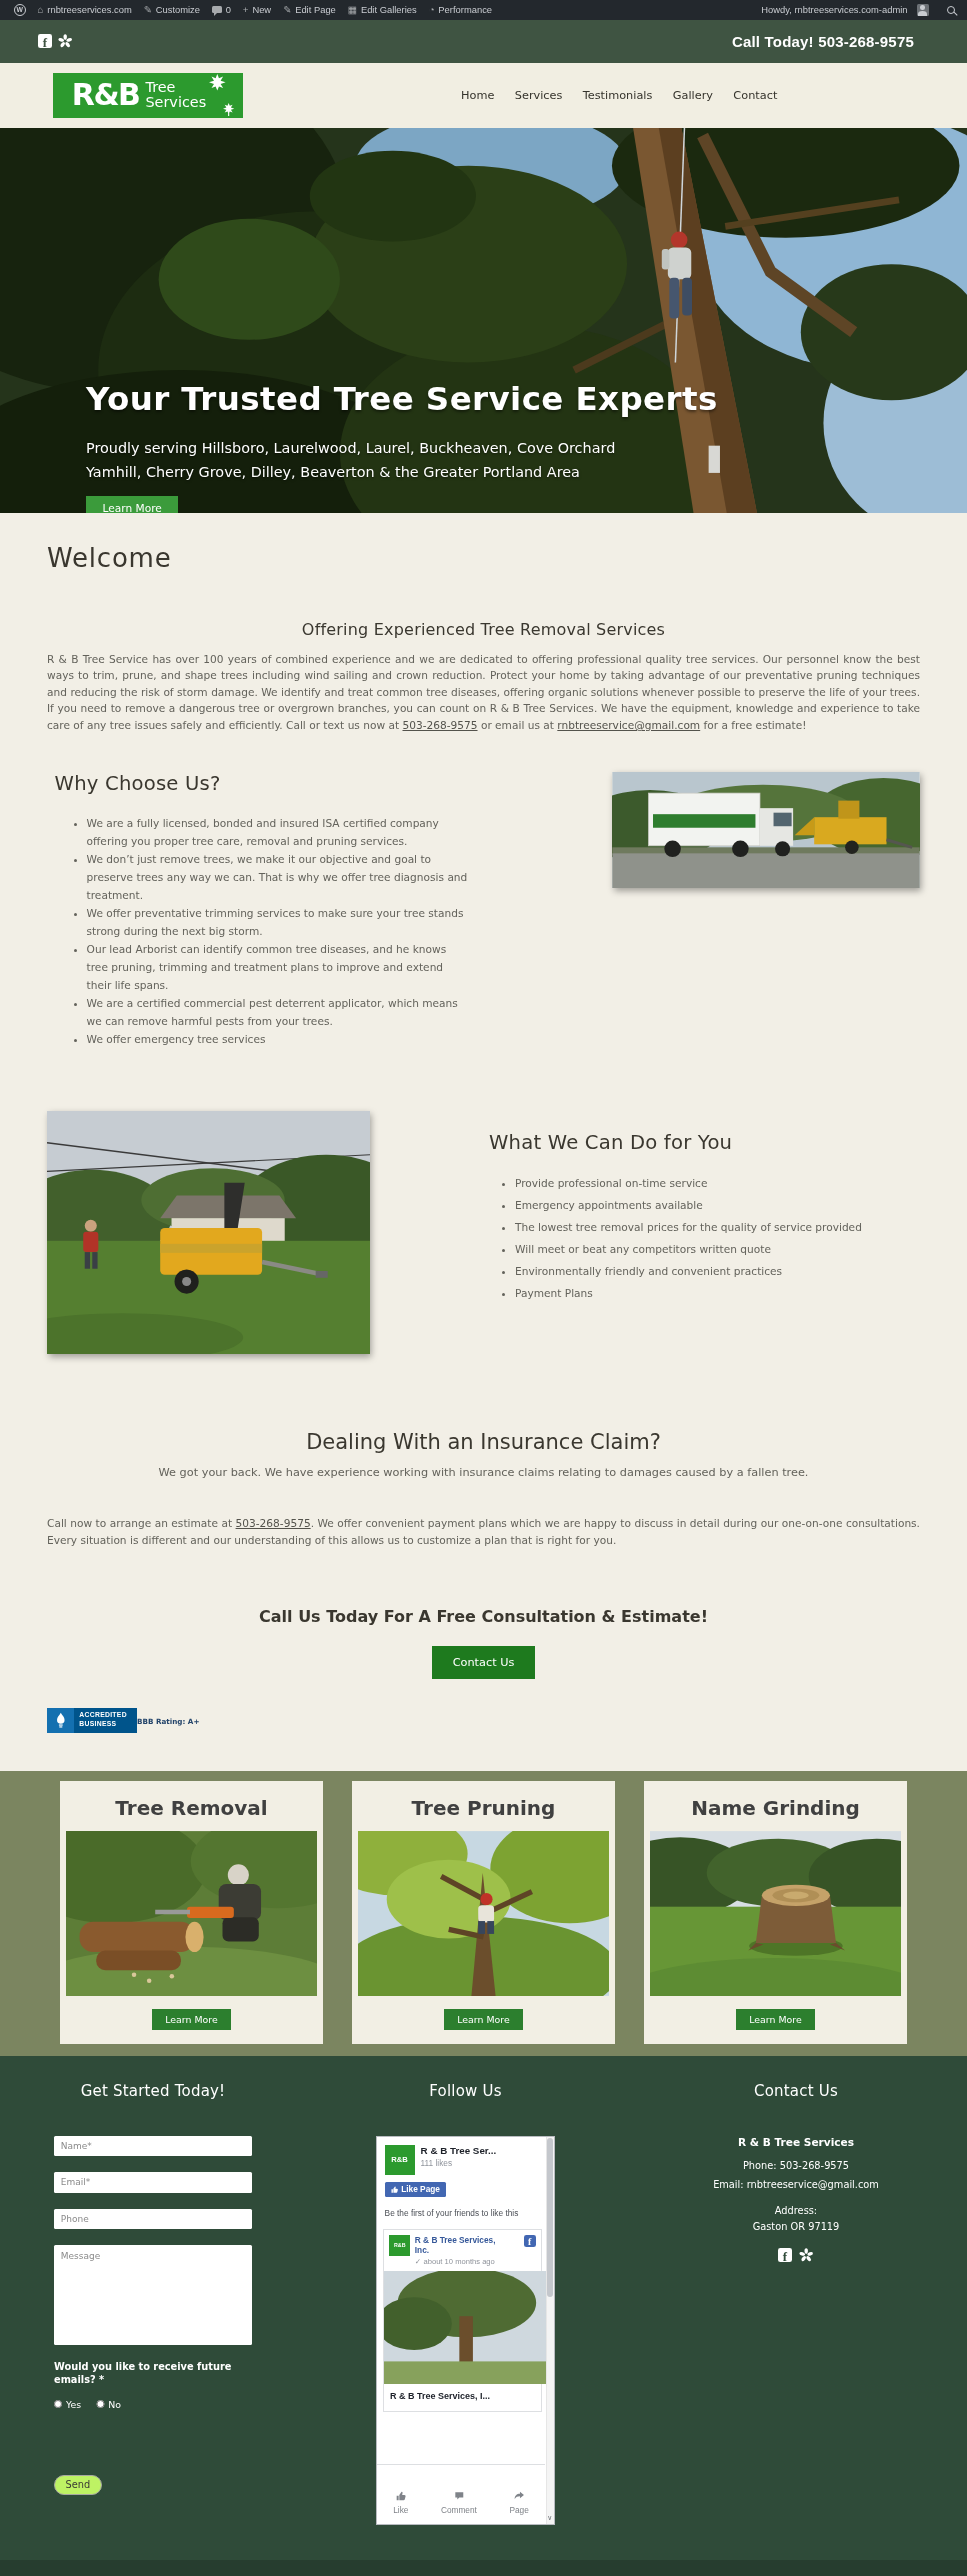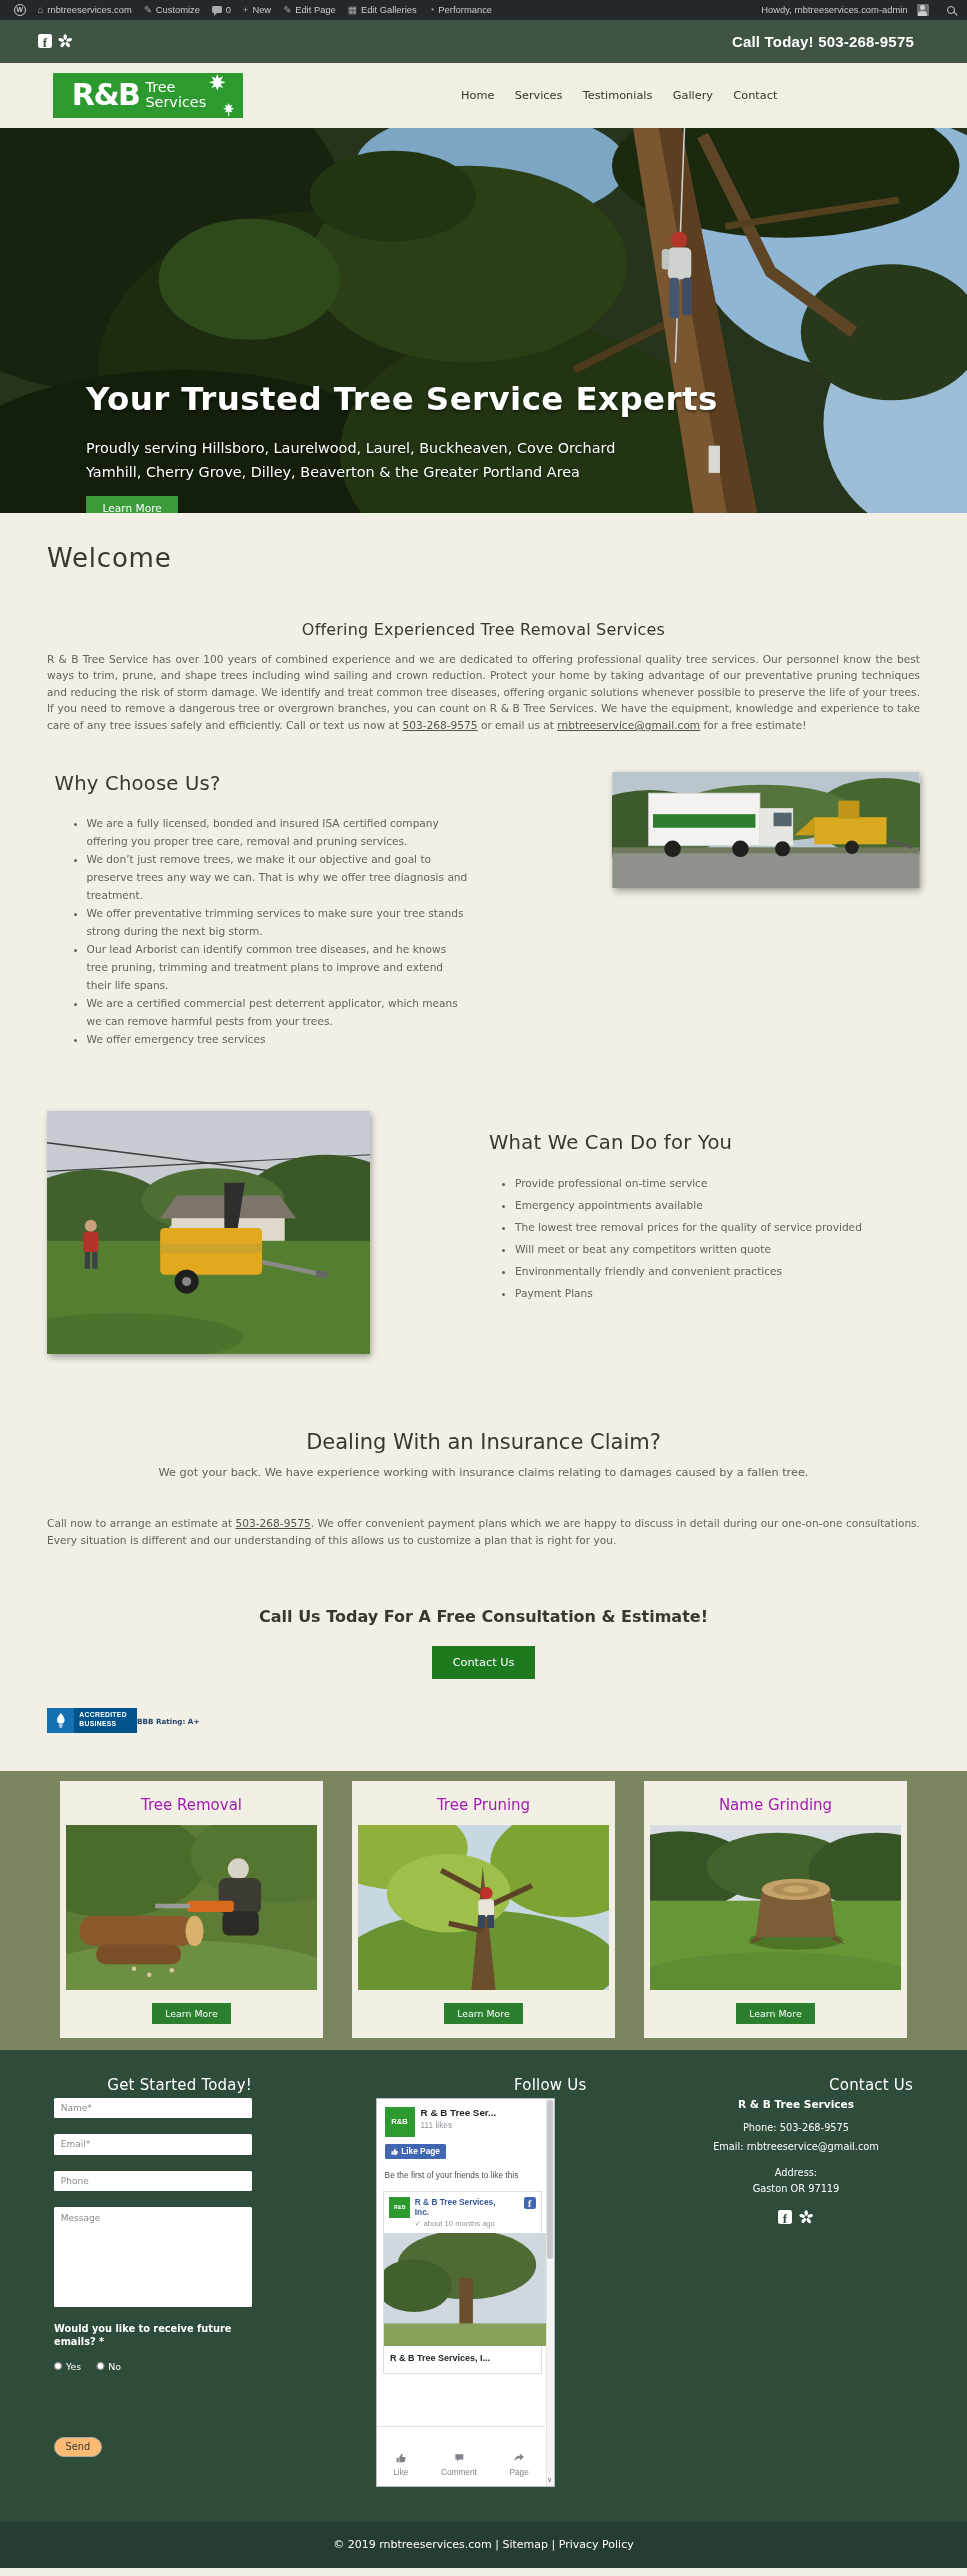--- a/index.html
+++ b/index.html
@@ -69,36 +69,36 @@
   .cta-btn { display:inline-block; background:#1e7a1e; color:#fff; font-size:11.3px; padding:9.8px 21px; cursor:pointer; }
   .bbb-wrap { display:flex; flex-direction:row; align-items:center; margin-top:29px; padding-bottom:38px; }
   .bbb-seal { display:flex; cursor:pointer; }
   .bbb-left { width:27px; height:25px; background:#1470b0; display:flex; align-items:center; justify-content:center; }
   .bbb-right { width:63px; height:25px; background:#00548b; color:#fff; display:flex; flex-direction:column; justify-content:center; padding-left:5.3px; font-size:6.8px; font-weight:bold; letter-spacing:0.3px; line-height:1.3; font-family:"Liberation Sans",sans-serif; }
   .bbb-rating { font-size:7.2px; color:#25456b; margin-top:3px; font-weight:bold; }
 
   
   .services { background:#7b8560; padding:10.6px 0 12px; display:flex; justify-content:center; gap:29px; }
   .card { width:263px; background:#f2efe4; text-align:center; padding:9px 6px 13.6px; }
-  .card h3 { font-size:15px; font-weight:normal; color:#a21caf; margin:6px 0 10.6px; }
+  .card h3 { font-size:20px; font-weight:bold; color:#404040; margin:6px 0 10.6px; }
   .card-img { display:block; margin:0 auto; }
   .card-btn { display:inline-block; margin-top:13px; background:#2c7f2e; color:#fff; font-size:9.4px; padding:5.3px 13.6px; cursor:pointer; }
 
   
   .footer { background:#2f4b39; color:#fff; display:flex; justify-content:space-between; padding:26px 54px 35px; }
-  .f-col h4 { text-align:right; font-size:15px; font-weight:normal; margin-bottom:4px; letter-spacing:0.2px; }
+  .f-col h4 { text-align:center; font-size:15px; font-weight:normal; margin-bottom:36px; letter-spacing:0.2px; }
   .f-form { width:198px; }
   .f-input { display:block; width:100%; height:20.4px; border:none; border-radius:1.5px; margin-bottom:16px; padding:0 6.8px; font-size:9px; color:#555; background:#fff; font-family:inherit; }
   .f-input::placeholder { color:#8a8a8a; }
   textarea.f-input { height:100px; padding:6px 6.8px; resize:none; }
   .f-q { font-size:9.8px; font-weight:bold; margin:7.6px 0 12px; line-height:1.3; }
   .f-radios { display:flex; gap:15px; font-size:9.4px; align-items:center; }
   .f-radios label { display:flex; gap:3.8px; align-items:center; cursor:pointer; }
   .f-radios input { accent-color:#fff; width:8.3px; height:8.3px; }
-  .send-btn { margin-top:65px; background:#fdba74; border:0.8px solid #a8a8a2; color:#3a3a34; font-size:9.8px; padding:3.8px 10.6px; cursor:pointer; border-radius:10px; font-family:inherit; }
+  .send-btn { margin-top:65px; background:#bef264; border:0.8px solid #a8a8a2; color:#3a3a34; font-size:9.8px; padding:3.8px 10.6px; cursor:pointer; border-radius:10px; font-family:inherit; }
 
   .f-follow { width:242px; }
   .fbw { width:179px; height:389px; margin:0 auto; background:#fff; border:0.8px solid #b8bbc0; color:#1d2129; position:relative; font-family:"Liberation Sans",sans-serif; text-align:left; }
   .fbw-head { display:flex; gap:6px; padding:7.6px 9px 4.5px 7.6px; }
   .fbw-logo { width:30px; height:30px; background:#2c9a2e; color:#fff; font-size:7.6px; font-weight:bold; display:flex; align-items:center; justify-content:center; flex:none; }
   .fbw-name { font-size:9.8px; font-weight:bold; color:#1d2129; cursor:pointer; }
   .fbw-likes { font-size:8.3px; color:#90949c; margin-top:2.3px; }
   .like-btn { display:inline-flex; align-items:center; gap:3px; background:#4267b2; color:#fff; font-size:8.3px; font-weight:bold; padding:2.3px 6px 3px; border-radius:1.5px; margin:3px 0 6px 7.6px; cursor:pointer; }
   .fbw-prompt { font-size:8.3px; color:#4b4f56; padding:4.5px 30px 7.6px 7.6px; line-height:1.4; }
   .fbw-post { margin:1.5px 12px 0 6px; border:0.8px solid #dddfe2; }

